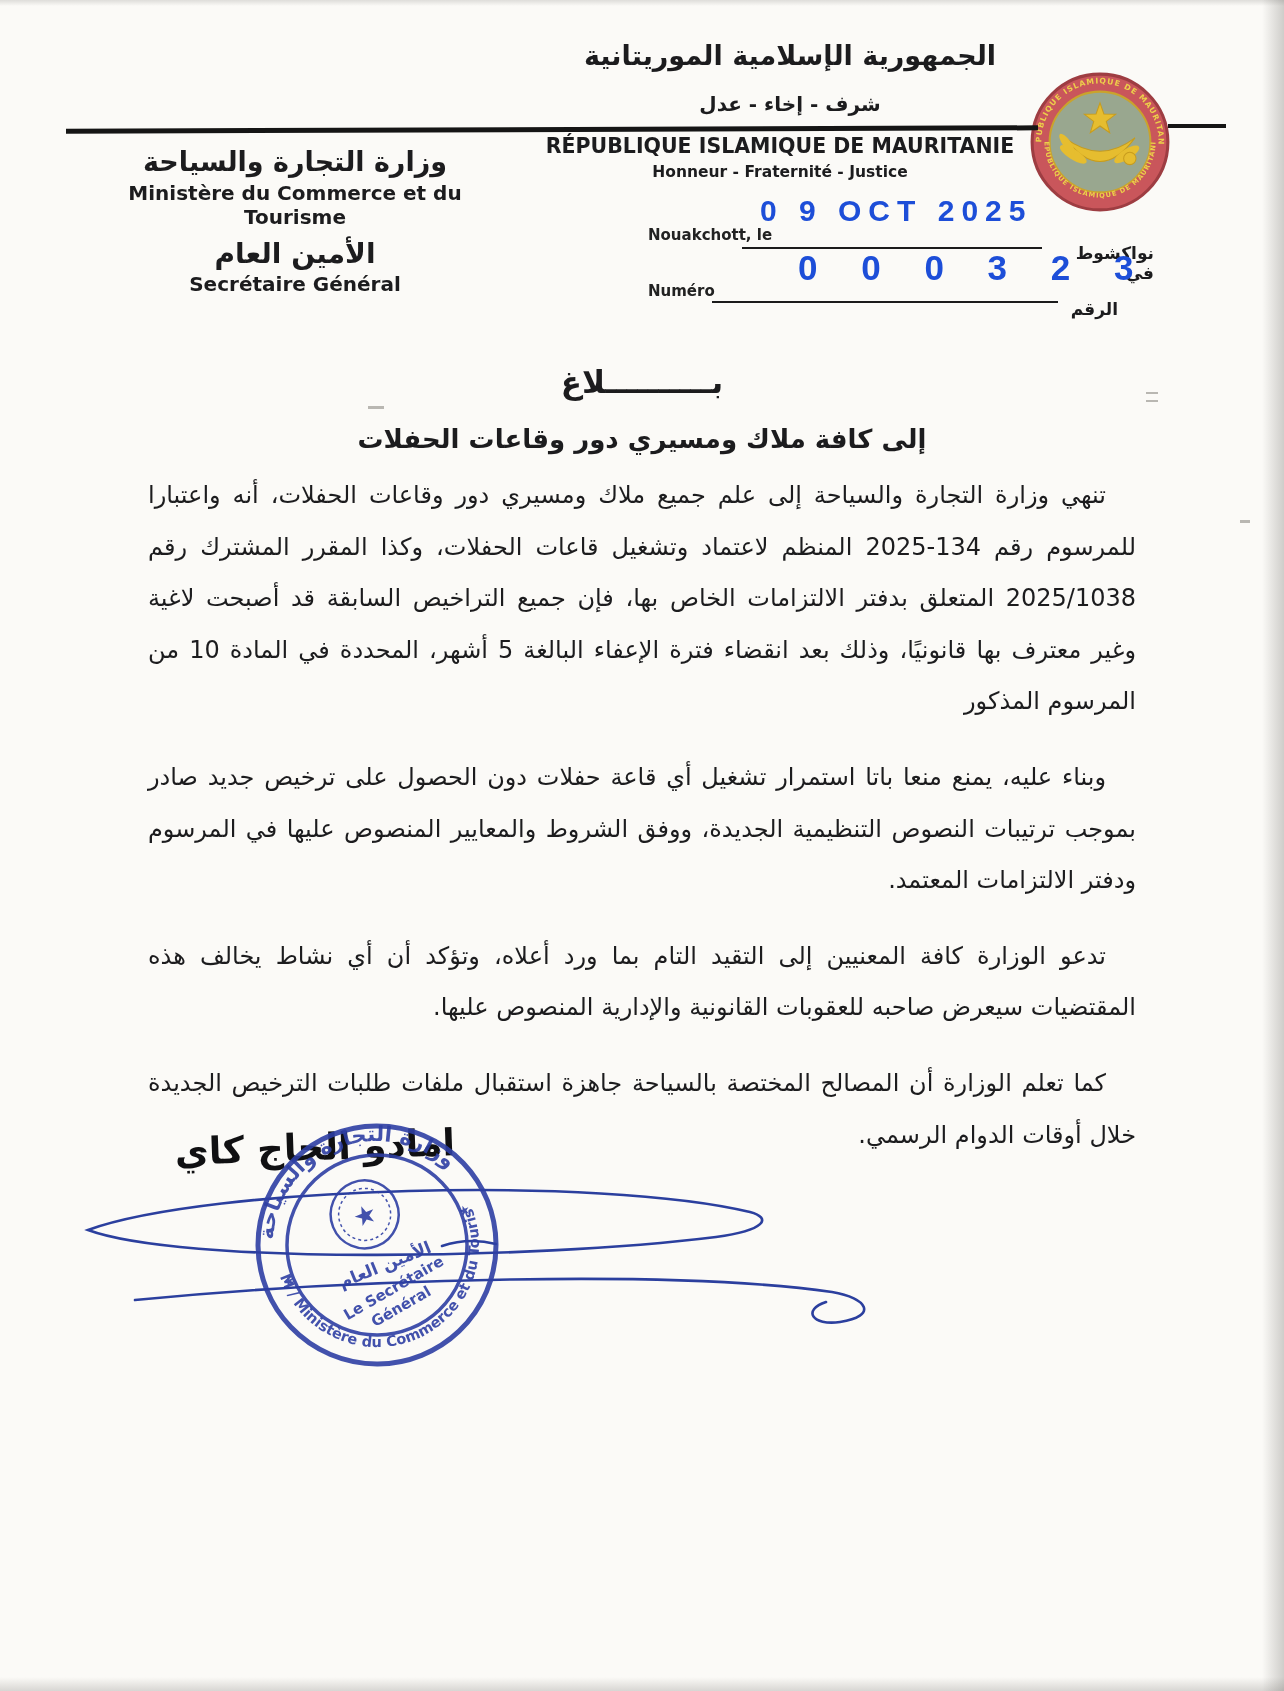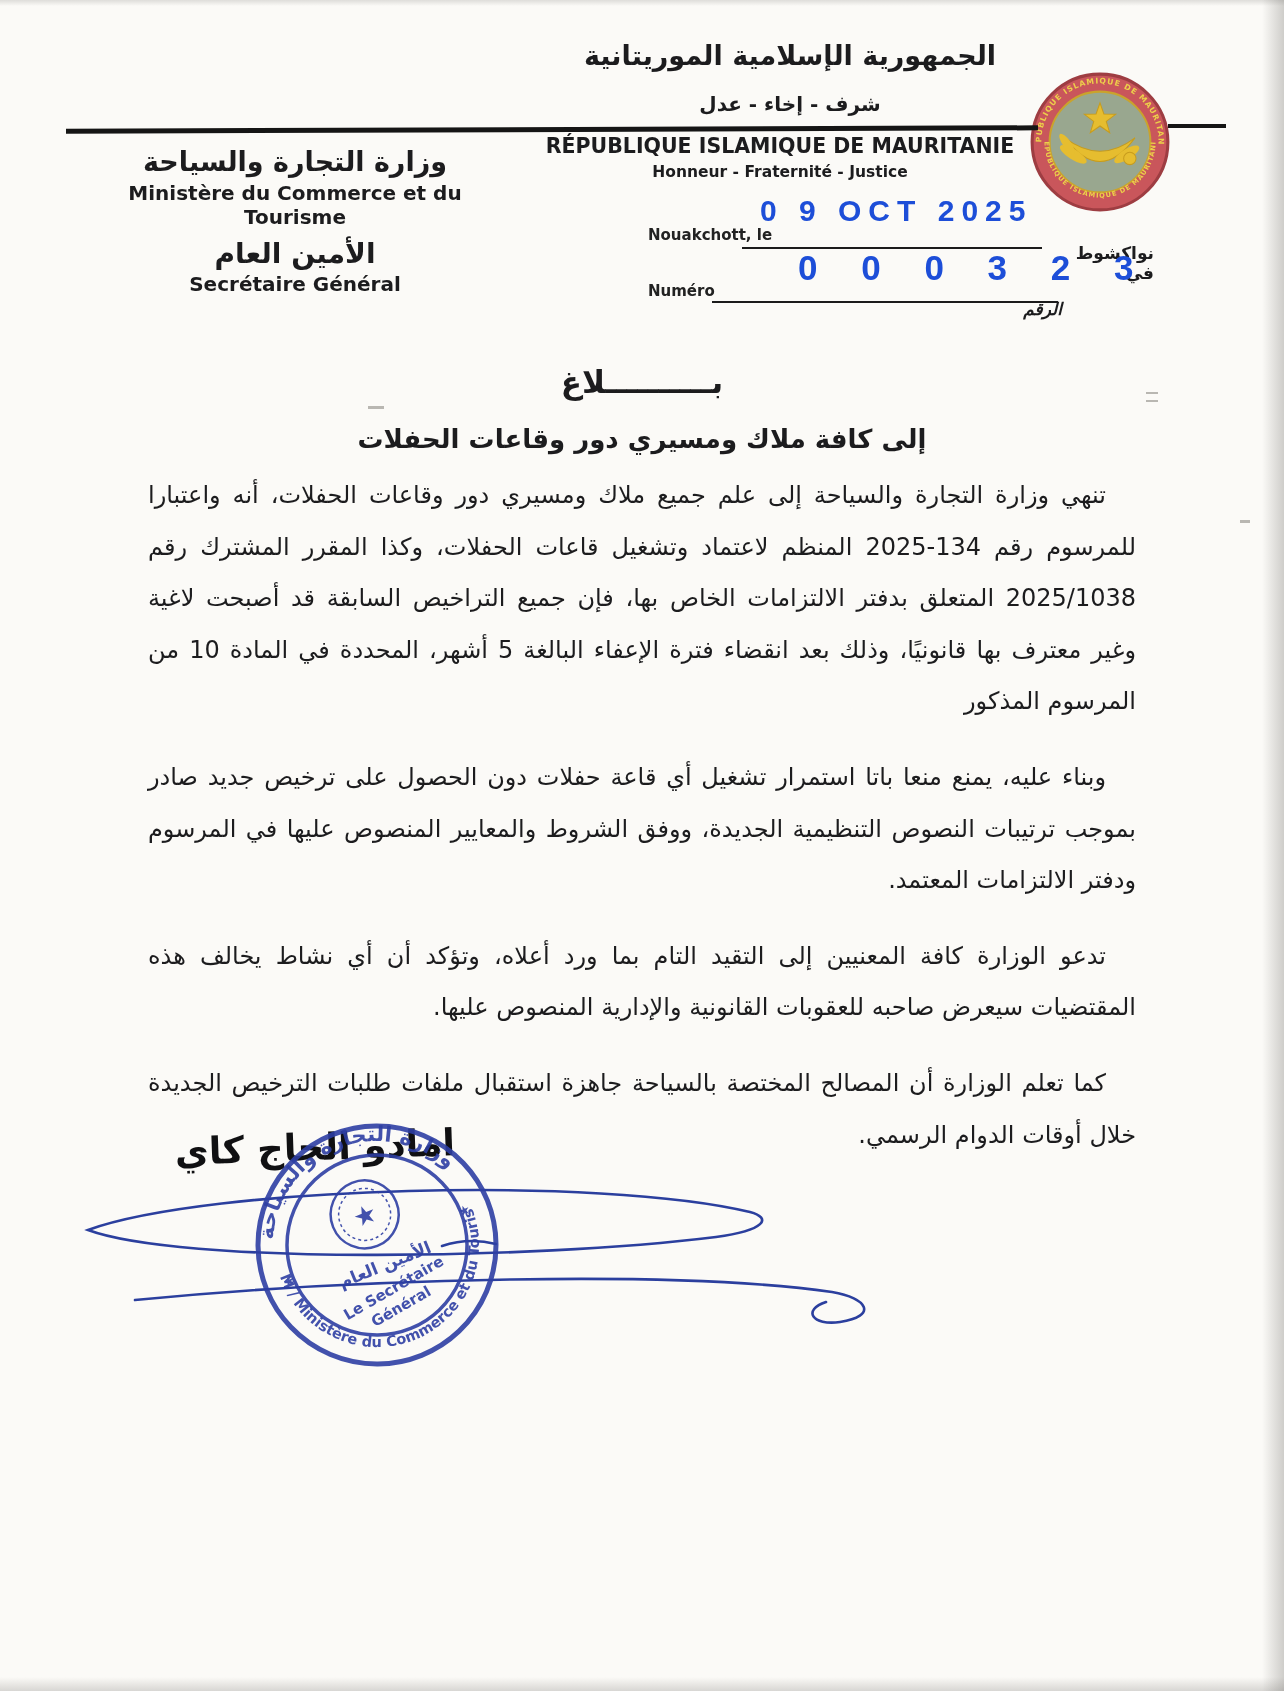--- a/index.html
+++ b/index.html
@@ -36,21 +36,21 @@
   .nouakchott{left:648px;top:226px;}
   .numero{left:648px;top:282px;}
   .uline{border-bottom:2px solid #1b1b1b;height:0;}
   .date-line{left:742px;top:247px;width:300px;}
   .num-line{left:712px;top:301px;width:346px;}
   .ink{color:#1d4ed8;font-family:Liberation Sans, sans-serif;font-weight:bold;}
   .date-stamp{left:760px;top:194px;font-size:30px;letter-spacing:7px;}
   .num-stamp{left:798px;top:248px;font-size:35px;letter-spacing:17px;text-align:center;}
   .lbl-ar{font-size:17px;font-weight:bold;margin-top:22px;}
   .place-ar{left:1044px;top:221px;width:110px;}
-  .num-ar{left:1002px;top:277px;width:60px;font-style:italic;}
+  .num-ar{left:1058px;top:277px;width:60px;}
 
   .doc-title{left:442px;top:364px;width:400px;font-size:31px;font-weight:bold;}
   .doc-subtitle{left:292px;top:424px;width:700px;font-size:26px;font-weight:bold;}
 
   .bodytext{left:148px;top:470px;width:988px;direction:rtl;text-align:justify;font-size:24px;line-height:2.15;}
   .bodytext p{margin:0 0 24px 0;text-indent:30px;}
 
   .mark{background:#b9b7b2;}
   .mark1{left:368px;top:406px;width:16px;height:3px;}
   .mark2{left:1146px;top:392px;width:12px;height:2px;}

